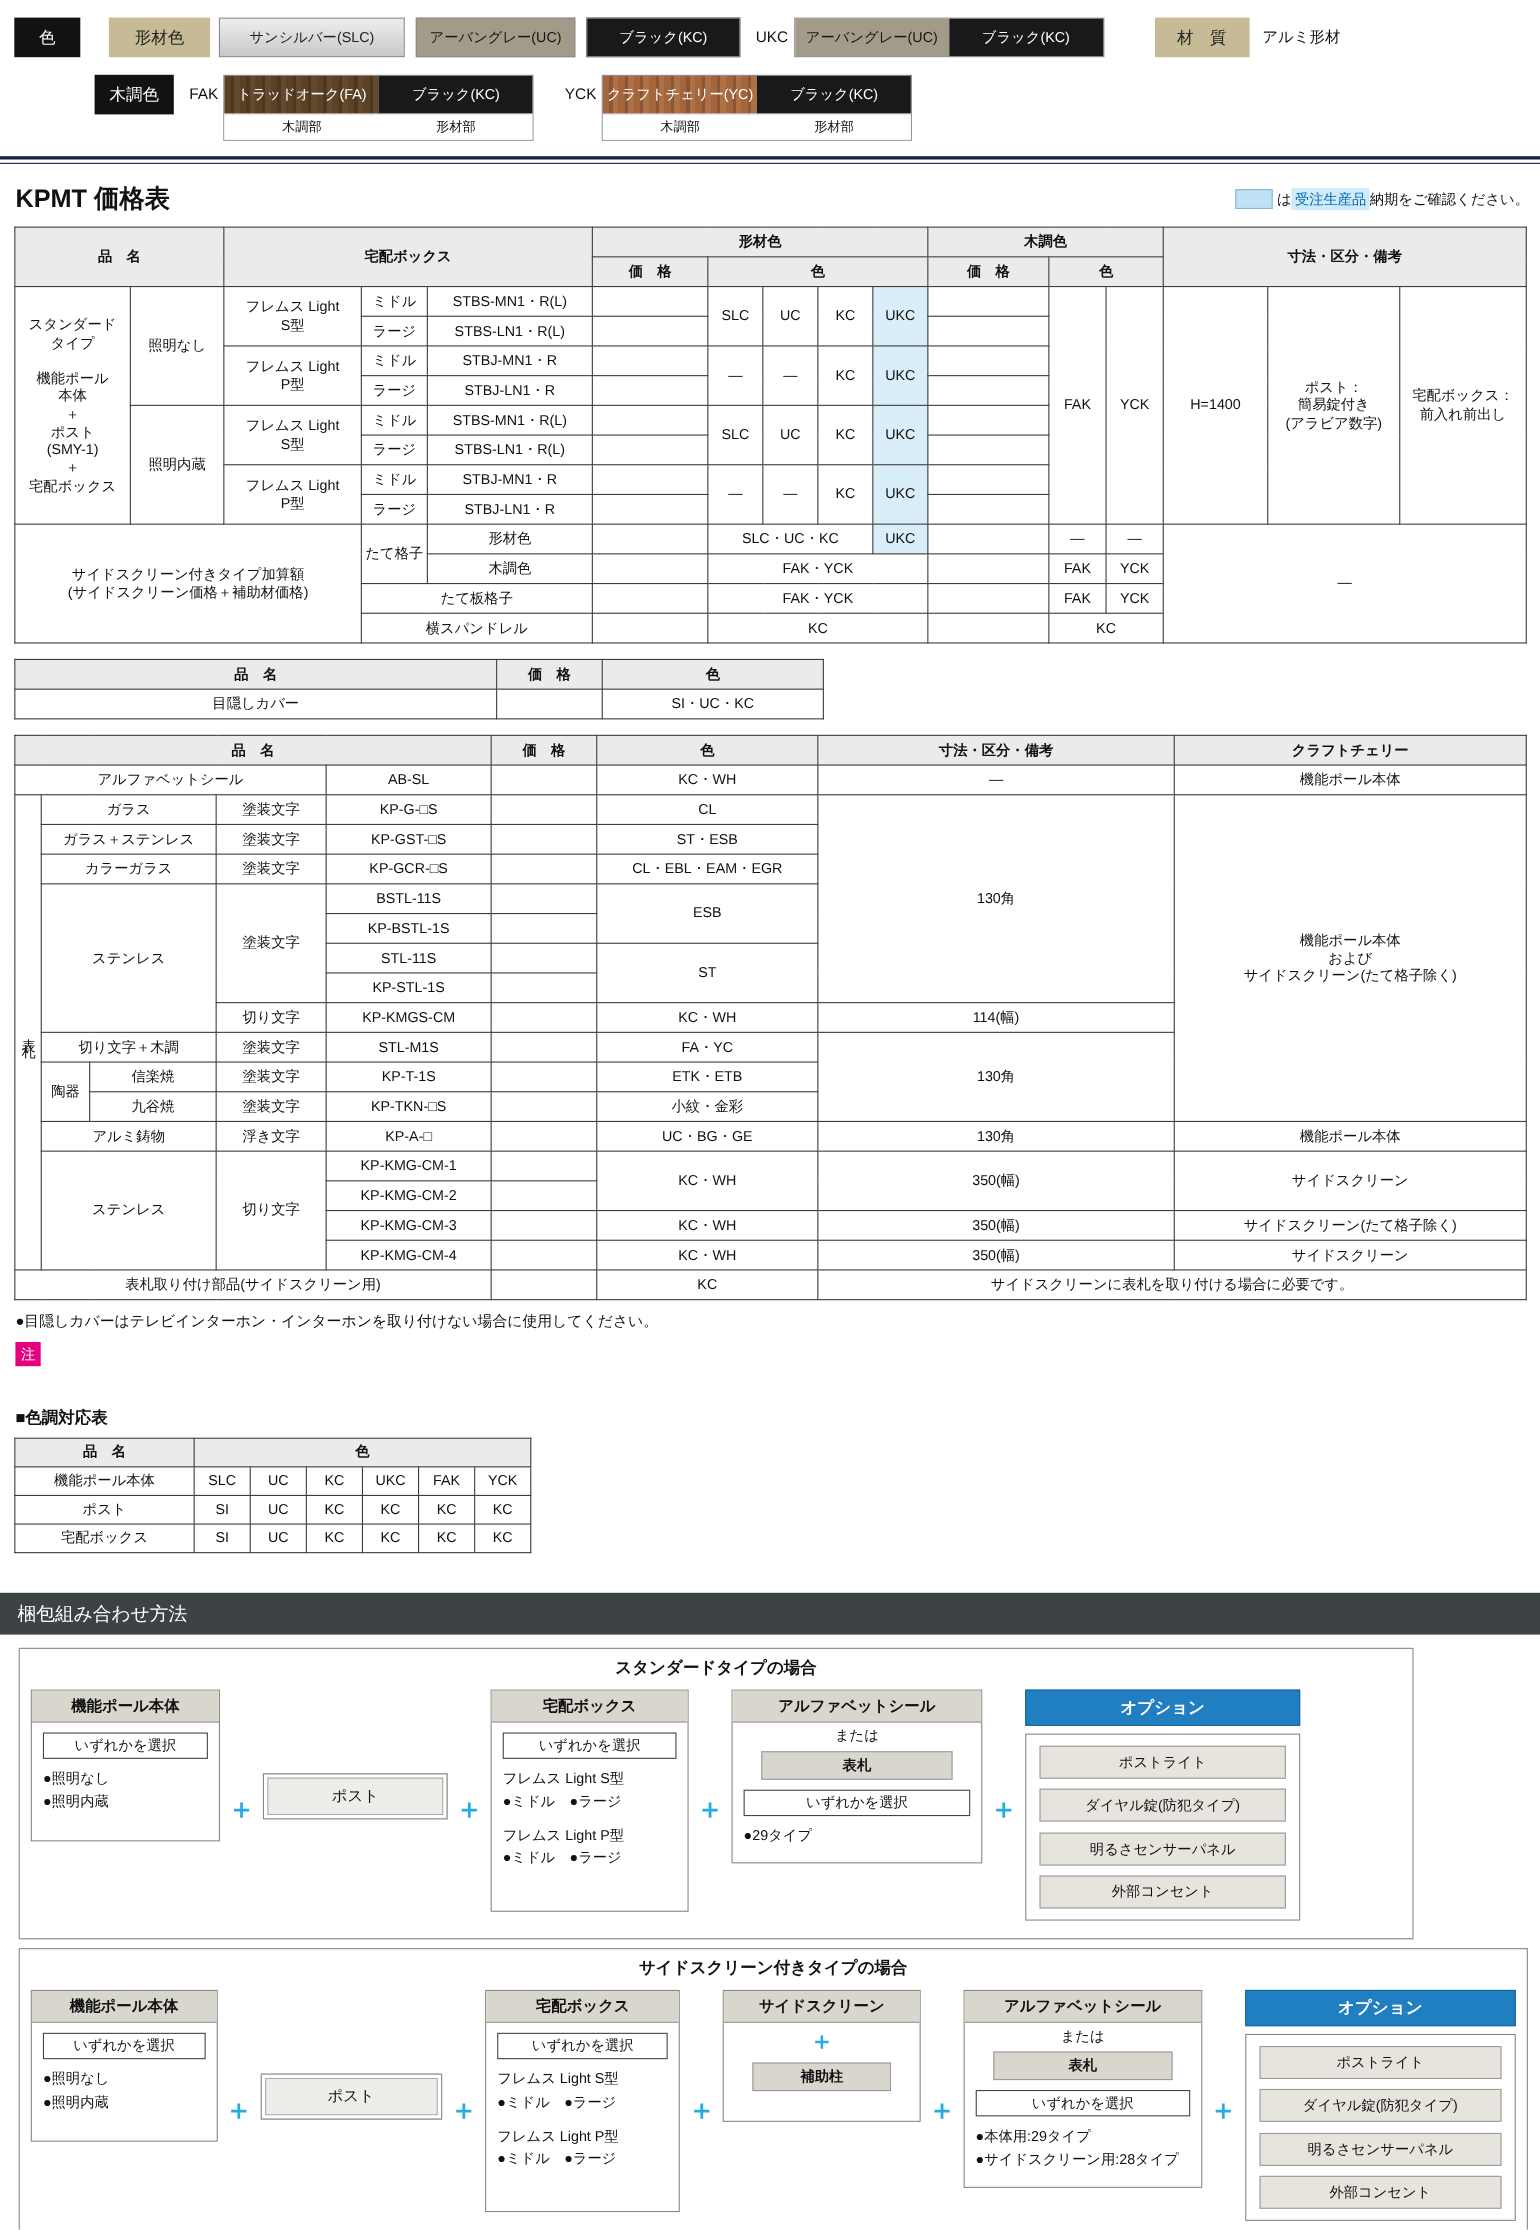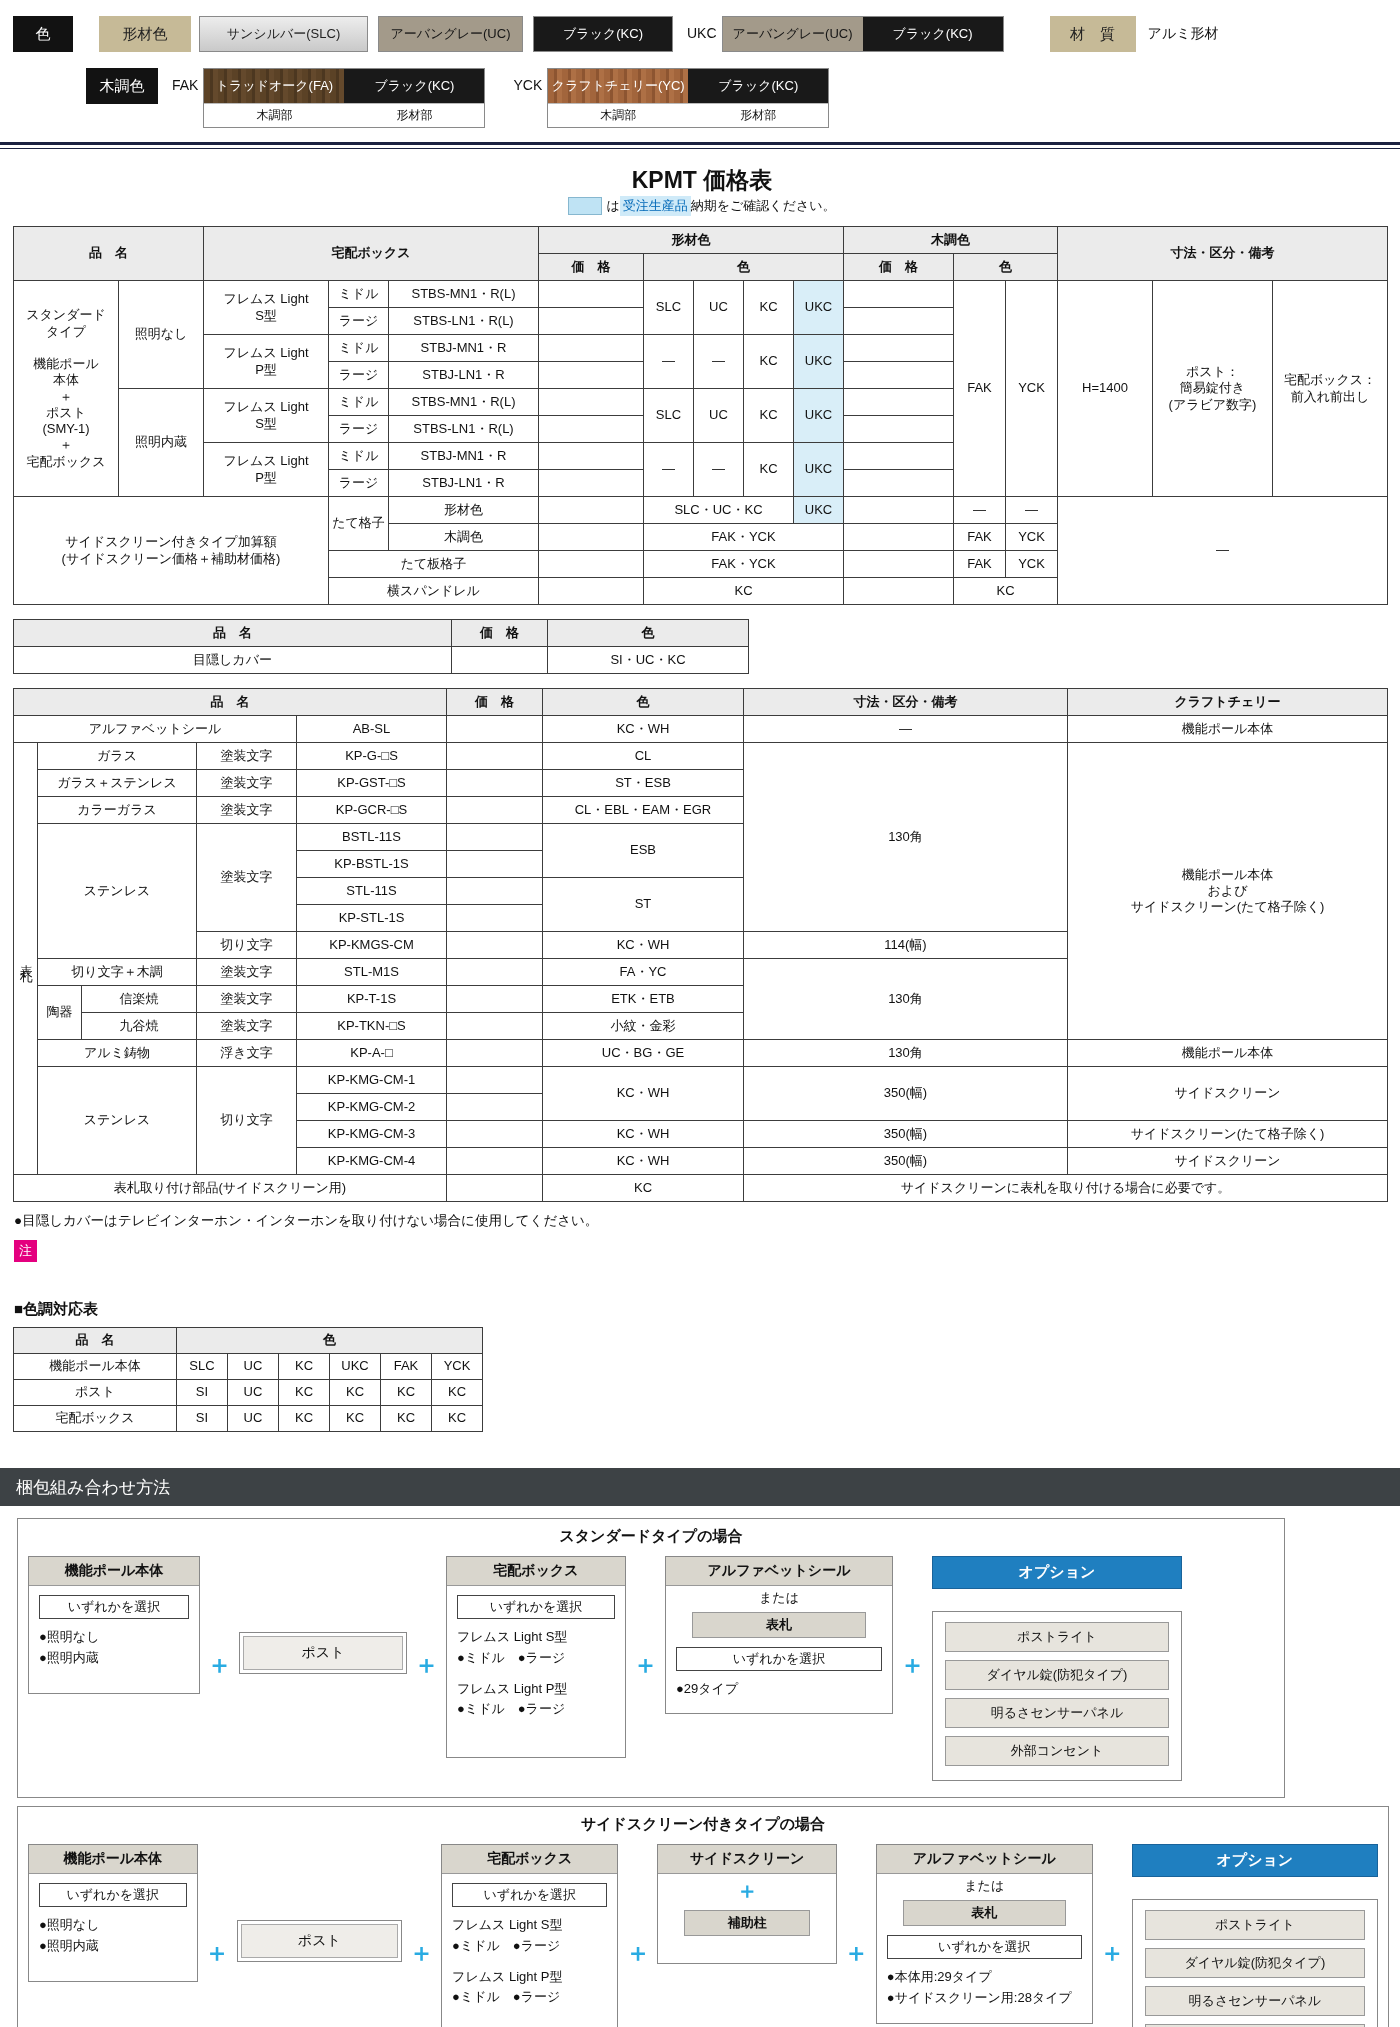--- a/index.html
+++ b/index.html
@@ -28,21 +28,21 @@
   .grain-yc { background:repeating-linear-gradient(90deg,#a2653c 0 6px,#8d5531 6px 9px,#ae7045 9px 14px); color:#fff; }
   .wood-box { border:1px solid #8a8a8a; width:282px; }
   .wood-swrow { display:flex; }
   .wood-swrow .sw2 { width:140px; }
   .wood-lblrow { display:flex; background:#fff; border-top:1px solid #bbb; }
   .wood-lblrow span { width:50%; text-align:center; font-size:12px; padding:3px 0; }
   .material-value { font-size:14px; align-self:center; margin-left:12px; }
 
   
   .rule { border-top:3px solid #1a2140; border-bottom:1px solid #1a2140; height:7px; margin-top:10px; }
-  .title-row { display:flex; align-items:center; justify-content:space-between; padding:16px 10px 10px 14px;flex-direction:column; }
+  .title-row { display:flex; align-items:center; justify-content:space-between; padding:16px 10px 10px 14px; }
   .h1 { font-size:23px; font-weight:bold; }
   .order-note { font-size:13px; display:flex; align-items:center; }
   .order-swatch { width:34px; height:18px; background:#bfe3f4; border:1px solid #86b7cf; margin-right:4px; }
   .order-chip { background:#cfeaf8; color:#0068b7; padding:1px 3px; }
 
   
   table { border-collapse:collapse; table-layout:fixed; margin-left:13px; }
   td,th { border:1px solid #3c3c3c; font-size:13px; line-height:1.25; text-align:center; padding:2px 3px; vertical-align:middle; }
   th { background:#ebebeb; font-weight:bold; }
   .ml { white-space:pre-line; }
@@ -77,21 +77,21 @@
   .plus-v { margin:2px 0; text-align:center; font-size:22px; color:#29abe2; font-weight:bold; }
   .post-box { width:168px; margin-top:76px; text-align:center; padding:11px 0; font-size:14px; border:1px solid #888;
               box-shadow:inset 0 0 0 3px #fff, inset 0 0 0 4px #aaa; background:#efede9; }
   .w-pole { width:172px; min-height:138px; }
   .w-box { width:180px; min-height:202px; }
   .w-screen { width:182px; min-height:120px; padding-bottom:8px; }
   .w-alpha { width:228px; min-height:158px; }
   .w-alpha2 { width:220px; min-height:180px; }
   .opt-col { width:250px; }
   .opt-title { background:#1f7fc0; color:#fff; text-align:center; font-size:15px; font-weight:bold; padding:6px 0; border:1px solid #19639a; }
-  .opt-box { border:1px solid #888; margin-top:22px; padding:10px 12px; display:flex; flex-direction:column; gap:8px; min-height:170px; }
+  .opt-box { border:1px solid #888; margin-top:7px; padding:10px 12px; display:flex; flex-direction:column; gap:8px; min-height:170px;justify-content:space-between; }
   .opt-item { background:#e7e4dd; border:1px solid #999; text-align:center; font-size:13px; padding:5px 0; }
 </style>
 </head>
 <body>
 
 <div class="page">
 
   <div class="legend">
     <div class="lrow lrow1">
       <div class="lbl lbl-black">色</div>

